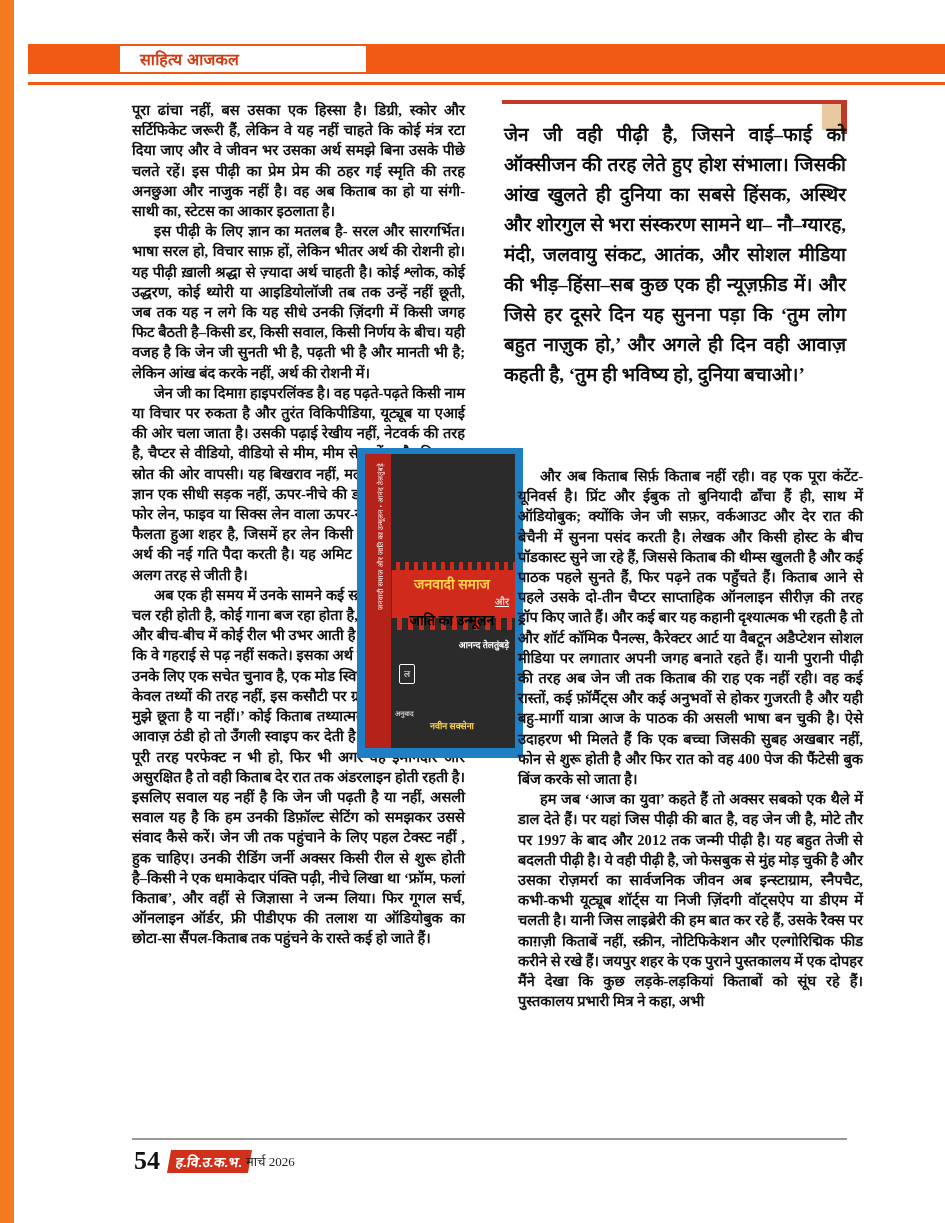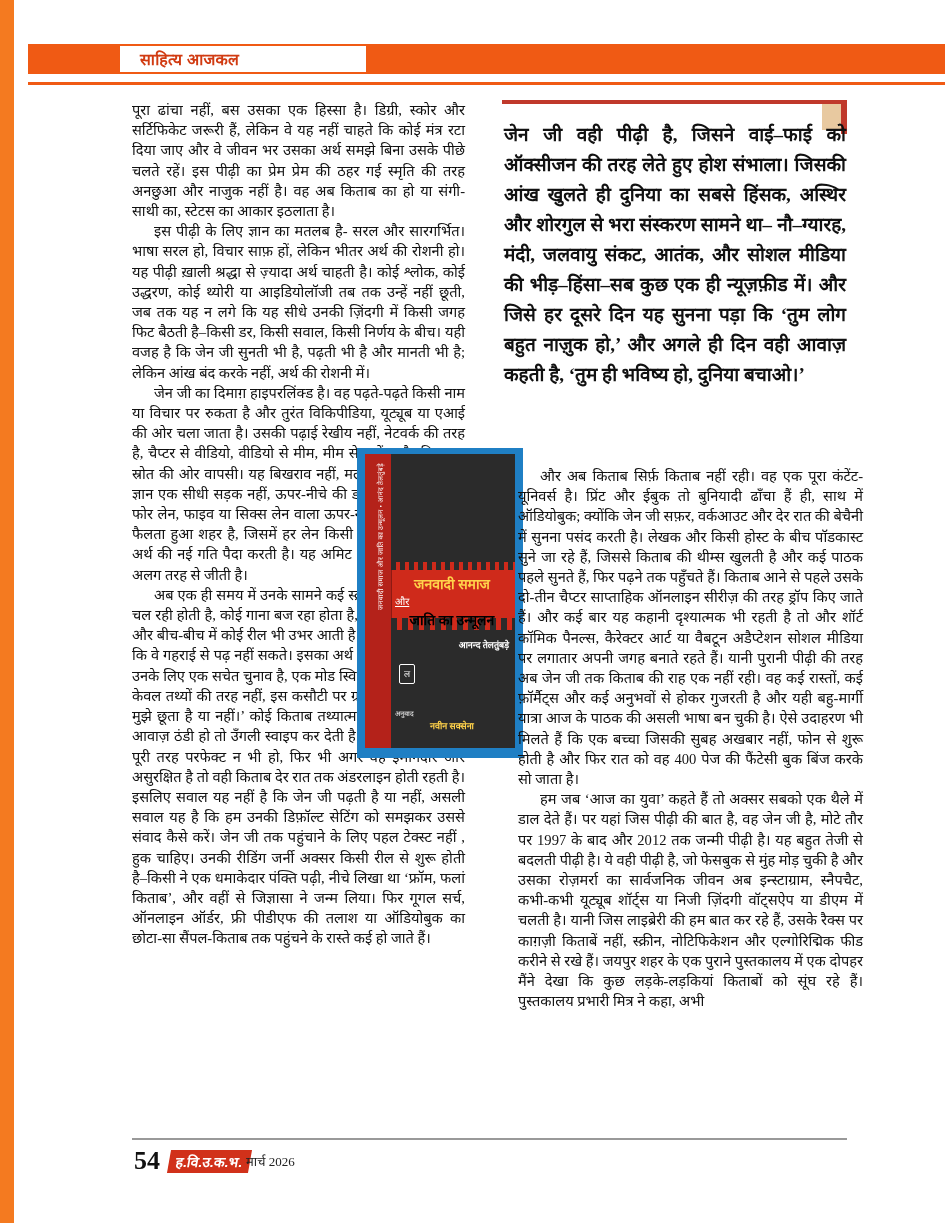--- a/index.html
+++ b/index.html
@@ -37,21 +37,21 @@
     position:absolute;left:14px;top:82px;width:931px;height:3px;background:#f05a14;
   }
   
   .col{
     position:absolute;
     text-align:justify;
     font-size:14.6px;
     line-height:20.2px;
     color:#111;
   }
-  .col p{margin:0;text-indent:22px;}
+  .col p{margin:0;text-indent:22px;font-weight:bold;}
   .col p.first{text-indent:0;}
   .col-left{
     left:118px;top:100px;width:333px;
   }
   .col-right{
     left:488px;top:466px;width:345px;margin-left:16px;
   }
   .quote-rule-top{
     position:absolute;left:488px;top:100px;width:320px;height:4px;background:#c0392b;
   }
@@ -108,21 +108,21 @@
   .book .skyline-b:before{
     content:"";position:absolute;left:0;right:0;top:-12px;height:20px;
     background:repeating-linear-gradient(90deg,#2b2b2b 0 6px, transparent 6px 11px);
   }
   .book .title1{
     position:absolute;left:30px;right:6px;top:120px;
     color:#ffd24a;font-size:14px;font-weight:bold;text-align:center;
   }
   .book .title-and{
     position:absolute;left:30px;right:6px;top:140px;
-    color:#ffffff;font-size:10px;text-align:left;text-decoration:underline;
+    color:#ffffff;font-size:10px;text-align:right;text-decoration:underline;
   }
   .book .title2{
     position:absolute;left:30px;right:6px;top:156px;
     color:#000000;font-size:14px;font-weight:bold;text-align:center;
   }
   .book .author{
     position:absolute;left:30px;right:6px;top:184px;
     color:#ffffff;font-size:9px;font-weight:bold;text-align:right;
   }
   .book .trans-label{

